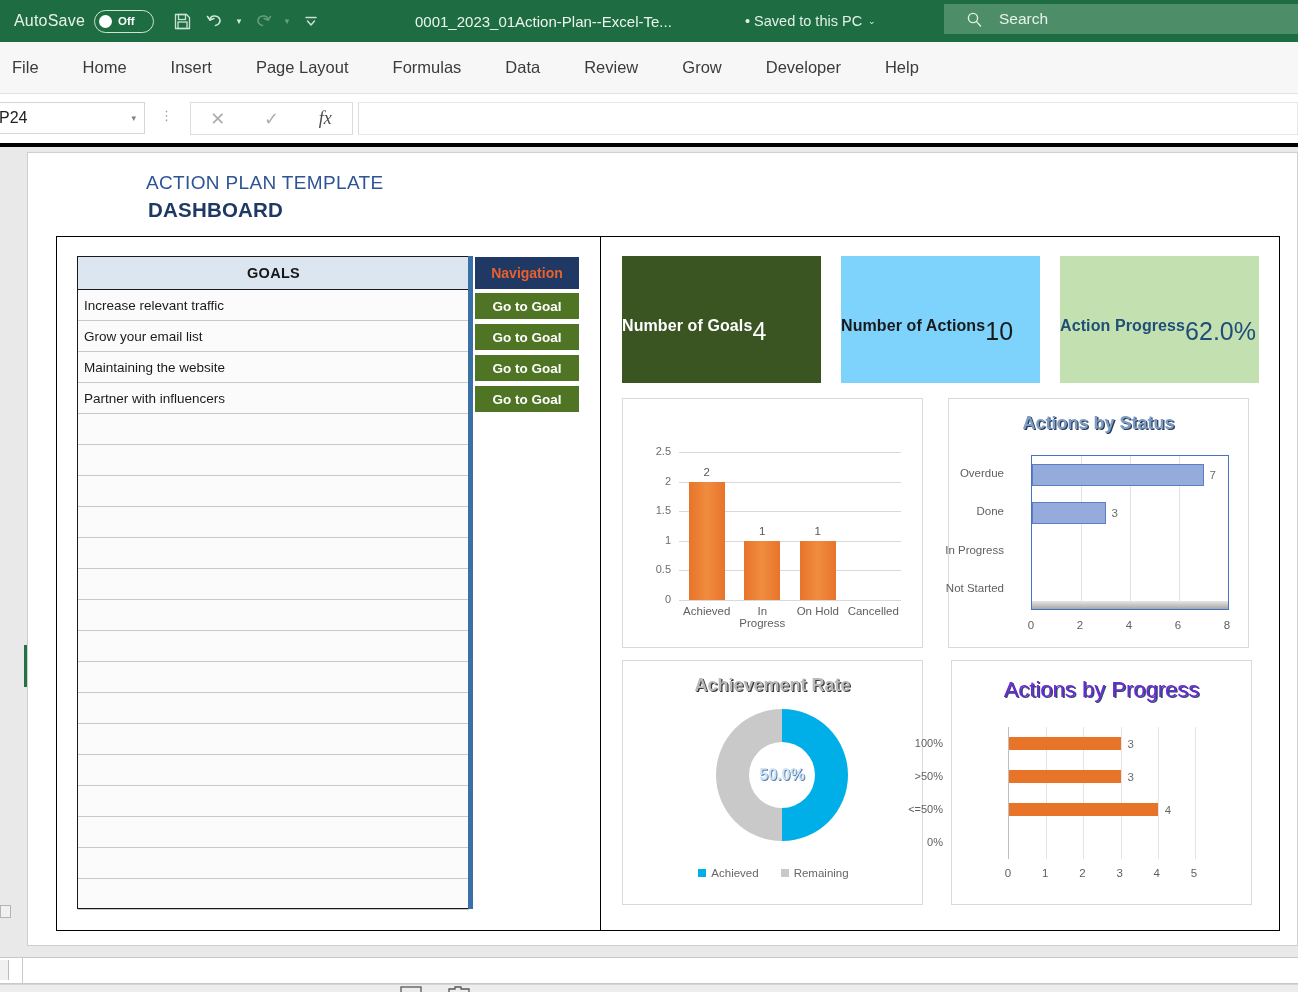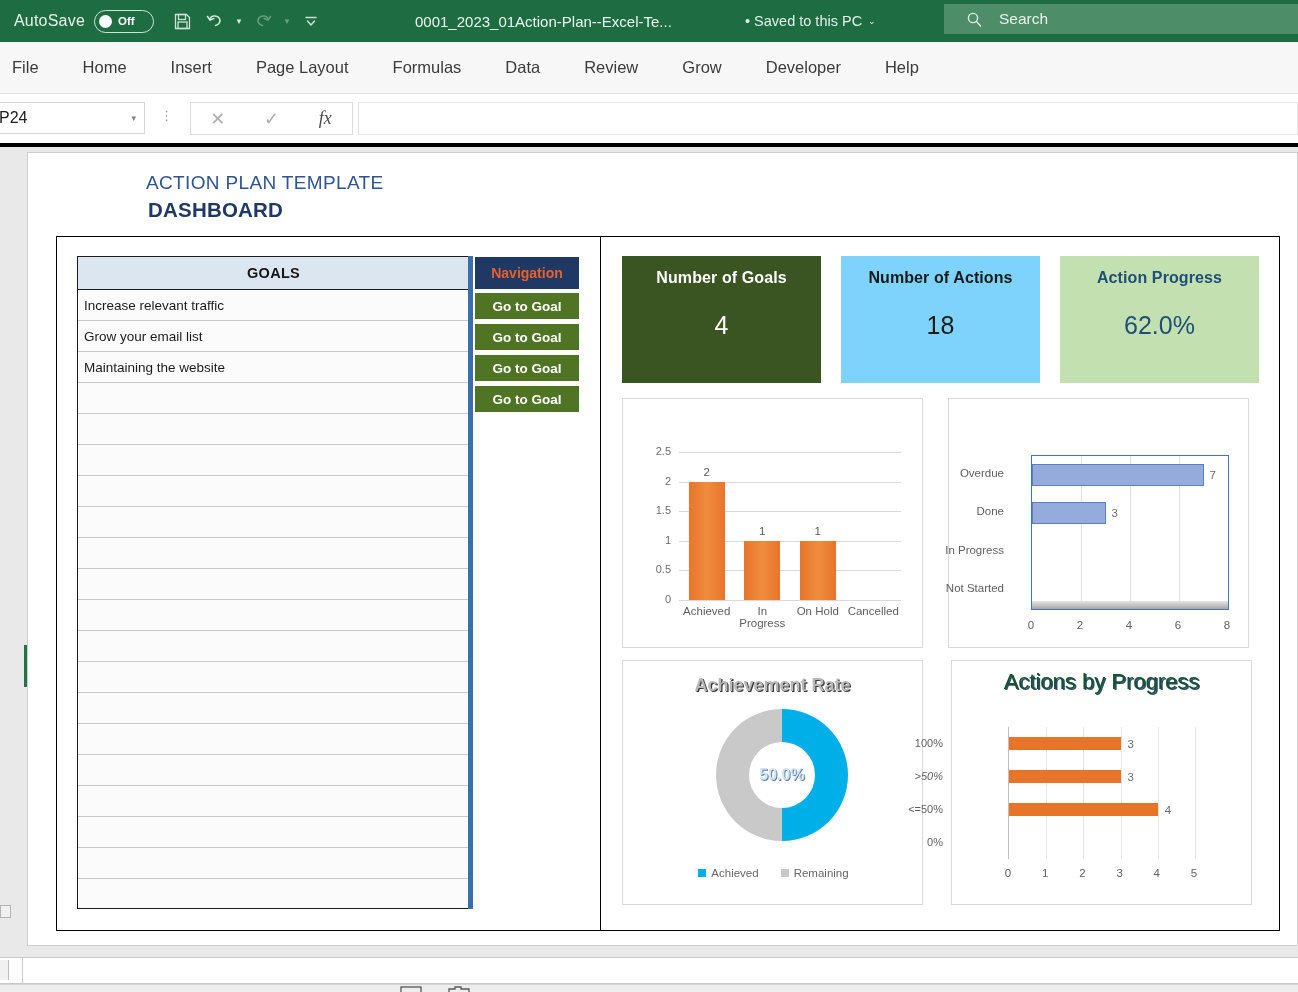--- a/index.html
+++ b/index.html
@@ -225,21 +225,21 @@
   }
   .nav-btn.b0 { top: 293px; }
   .nav-btn.b1 { top: 324px; }
   .nav-btn.b2 { top: 355px; }
   .nav-btn.b3 { top: 386px; }
 
   
   .kpi {
     position: absolute; top: 256px;
     width: 199px; height: 127px;
-    display: flex; flex-direction: column; align-items: center;
+    display: flex; flex-direction: row; align-items: center;
   }
   .kpi.k0 { left: 622px; background: #3A5422; }
   .kpi.k1 { left: 841px; background: #7dd3fc; }
   .kpi.k2 { left: 1060px; background: #C3E0B0; }
   .kpi-title {
     margin-top: 13px;
     font-size: 16px; font-weight: bold; letter-spacing: .1px;
   }
   .kpi.k0 .kpi-title { color: #ffffff; }
   .kpi.k1 .kpi-title { color: #1a1a1a; }
@@ -270,21 +270,21 @@
   .panel.p0 .panel-title { margin-top: 14px; font-size: 18px; }
   .panel.p1 .panel-title {
     margin-top: 14px; font-size: 18px; color: #7E9CC4;
     text-shadow: 1.2px 1.2px 0 #2b3d56;
   }
   .panel.p2 .panel-title {
     margin-top: 14px; font-size: 18px; color: #b9b9b9;
     text-shadow: 1.2px 1.2px 0 #3a3a3a;
   }
   .panel.p3 .panel-title {
-    margin-top: 8px; font-size: 22px; color: #14532d;
+    margin-top: 16px; font-size: 22px; color: #6d28d9;
     text-shadow: 1.4px 1.4px 0 #2f4b6e; font-weight: normal;
   }
 
   
   .vchart { position: absolute; left: 0; top: 48px; width: 301px; height: 200px; }
   .vc-plot {
     position: absolute; left: 56px; top: 5px;
     width: 222px; height: 148px;
   }
   .vc-grid {
@@ -520,20 +520,21 @@
 
 <div class="dash-frame"></div>
 <div class="dash-divider"></div>
 
 <div class="goals-table">
   <div class="goals-head">GOALS</div>
   <div id="goals-rows">
       <div class="goal-row">Increase relevant traffic</div>
       <div class="goal-row">Grow your email list</div>
       <div class="goal-row">Maintaining the website</div>
+      <div class="goal-row">Partner with influencers</div>
       <div class="goal-row blank"></div>
       <div class="goal-row blank"></div>
       <div class="goal-row blank"></div>
       <div class="goal-row blank"></div>
       <div class="goal-row blank"></div>
       <div class="goal-row blank"></div>
       <div class="goal-row blank"></div>
       <div class="goal-row blank"></div>
       <div class="goal-row blank"></div>
       <div class="goal-row blank"></div>
@@ -552,21 +553,21 @@
 <div class="nav-btn b1">Go to Goal</div>
 <div class="nav-btn b2">Go to Goal</div>
 <div class="nav-btn b3">Go to Goal</div>
 
 <div class="kpi k0">
   <div class="kpi-title">Number of Goals</div>
   <div class="kpi-value">4</div>
 </div>
 <div class="kpi k1">
   <div class="kpi-title">Number of Actions</div>
-  <div class="kpi-value">18</div>
+  <div class="kpi-value">10</div>
 </div>
 <div class="kpi k2">
   <div class="kpi-title">Action Progress</div>
   <div class="kpi-value">62.0%</div>
 </div>
 
 <div class="panel p0">
   <div class="vchart">
     <div class="vc-plot" id="vc-grid-host">
         <div class="vc-grid" style="top: 148px;"></div>
@@ -605,20 +606,21 @@
     <div class="vc-xlabels" id="vc-xlabels">
         <span>Achieved</span>
         <span>In Progress</span>
         <span>On Hold</span>
         <span>Cancelled</span>
       </div>
   </div>
 </div>
 
 <div class="panel p1">
+  <div class="panel-title">Actions by Status</div>
   <div class="hchart">
     <div class="hc-plot" id="hc-plot">
         <div class="hc-vgrid" style="left: 49px;"></div>
         <div class="hc-vgrid" style="left: 98px;"></div>
         <div class="hc-vgrid" style="left: 147px;"></div>
         <div class="hc-row" style="top: 122.875px;"></div>
         <div class="hc-ylabel" style="top: 133.875px;">Not Started</div>
         <div class="hc-row" style="top: 84.625px;"></div>
         <div class="hc-ylabel" style="top: 95.625px;">In Progress</div>
         <div class="hc-row" style="top: 46.375px;">
@@ -676,21 +678,21 @@
         <div class="pc-ylabel" style="top: 115.5px;">0%</div>
         <div class="pc-row" style="top: 76px;">
           <div class="pc-bar" style="width: 148.8px;"></div>
           <div class="pc-dl">4</div>
         </div>
         <div class="pc-ylabel" style="top: 82.5px;">&lt;=50%</div>
         <div class="pc-row" style="top: 43px;">
           <div class="pc-bar" style="width: 111.6px;"></div>
           <div class="pc-dl">3</div>
         </div>
-        <div class="pc-ylabel" style="top: 49.5px; font-style: italic;">&gt;50%</div>
+        <div class="pc-ylabel" style="top: 49.5px;">&gt;50%</div>
         <div class="pc-row" style="top: 10px;">
           <div class="pc-bar" style="width: 111.6px;"></div>
           <div class="pc-dl">3</div>
         </div>
         <div class="pc-ylabel" style="top: 16.5px;">100%</div>
       </div>
     <div class="pc-xlabels" id="pc-xlabels">
         <span style="left: 0px;">0</span>
         <span style="left: 37.2px;">1</span>
         <span style="left: 74.4px;">2</span>

